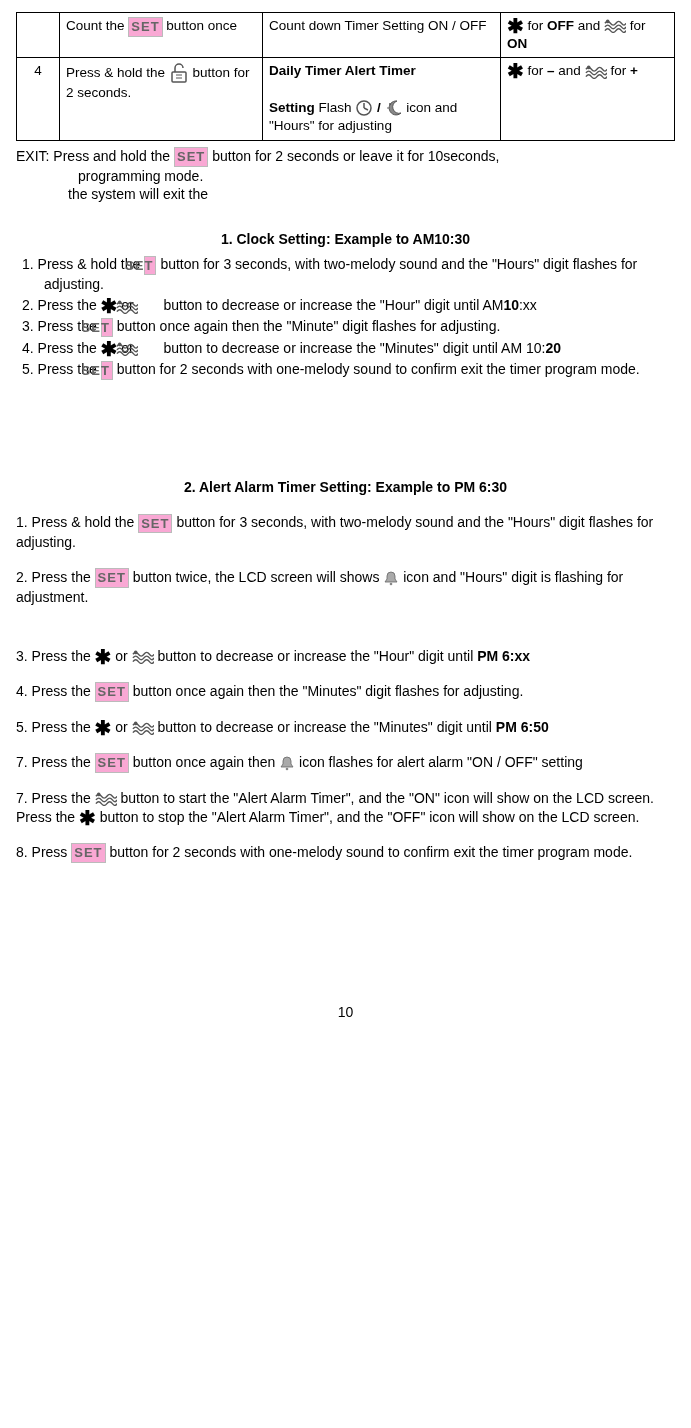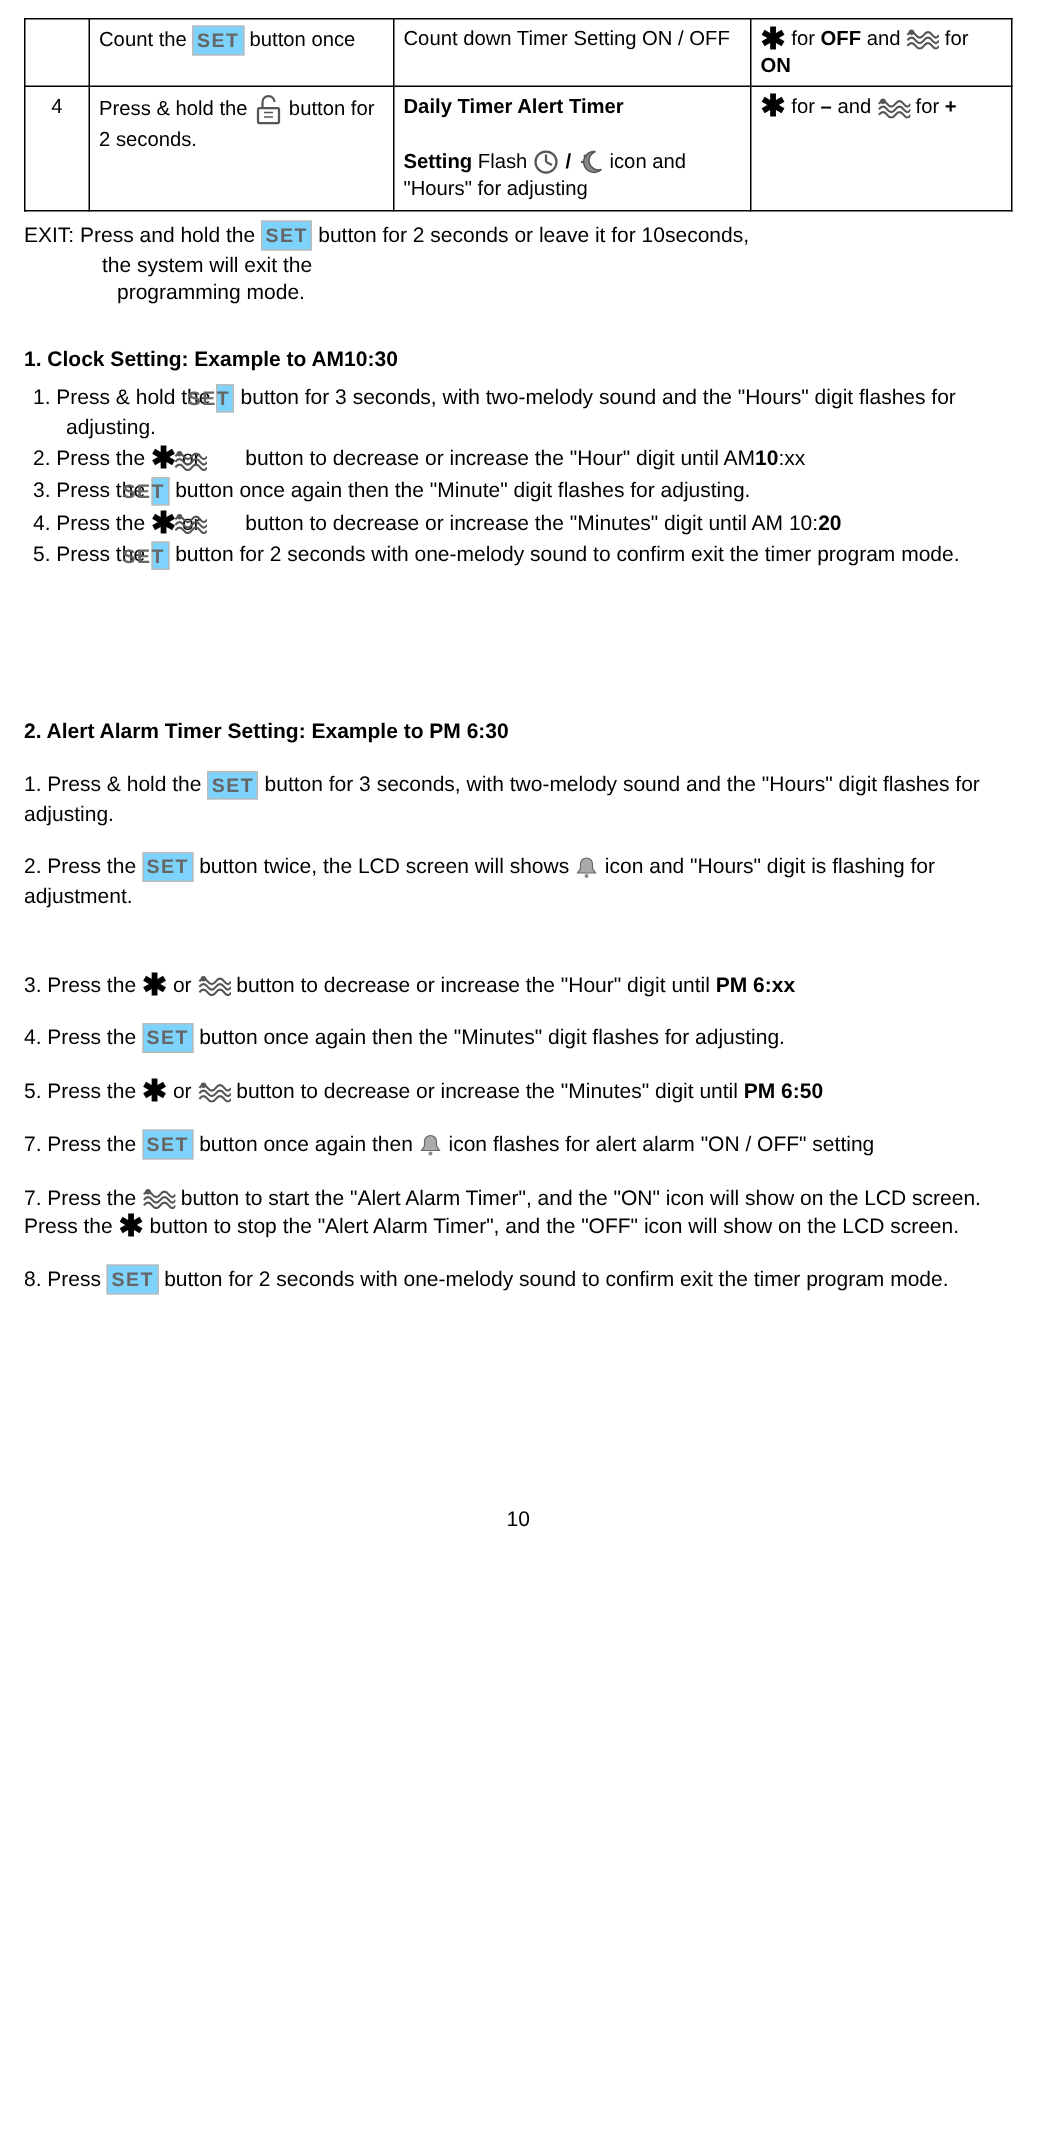--- a/index.html
+++ b/index.html
@@ -23,21 +23,21 @@
     padding: 4px 6px;
     vertical-align: top;
     font-size: 13.5px;
   }
   td.col1 { width: 30px; text-align: center; vertical-align: middle;}
   td.col2 { width: 190px; vertical-align: middle;}
   td.col3 { width: 225px; margin-left: 34px; }
   td.col4 { vertical-align: middle;}
   .set-icon {
     display: inline-block;
-    background: #7dd3fc;
+    background: #f9a8d4;
     border: 1px solid #bbb;
     padding: 0 2px;
     font-family: "Arial Narrow", Arial, sans-serif;
     font-size: 13px;
     letter-spacing: 1px;
     color: #666;
     font-weight: bold;
     vertical-align: middle;
   }
   .star-icon {
@@ -71,20 +71,21 @@
   }
   .bell-icon {
     display:inline-block;
     width:16px;height:16px;
     vertical-align: middle;
   }
   .section-title {
     font-weight: bold;
     margin-top: 26px;
     margin-bottom: 6px;
+    text-align: center;
   }
   .step {
     margin: 2px 0 2px 28px;
     text-indent: -22px;
   }
   .step2 {
     margin: 16px 0;
   }
   .exit-block {
     margin-top: 0;
@@ -171,22 +172,22 @@
       <b>+</b>
     </td>
   </tr>
 </tbody>
   </table>
 
 <div class="exit-block" style="text-align:justify;">
   <span>EXIT: Press and hold the </span>
   <span class="set-icon">SET</span>
   <span> button for 2 seconds or leave it for 10seconds,</span>
+  <div class="exit-indent" style="margin-left:62px;">programming mode.</div>
   <div class="exit-indent">the system will exit the</div>
-  <div class="exit-indent" style="margin-left:62px;">programming mode.</div>
 </div>
 
 <div class="section-title">1. Clock Setting: Example to AM10:30</div>
 
 <div class="step">
   <span>1.  Press &amp; hold the </span>
   <span class="set-icon">SET</span>
   <span> button for 3 seconds, with two-melody sound and the "Hours" digit flashes for adjusting.</span>
 </div>
 <div class="step">

